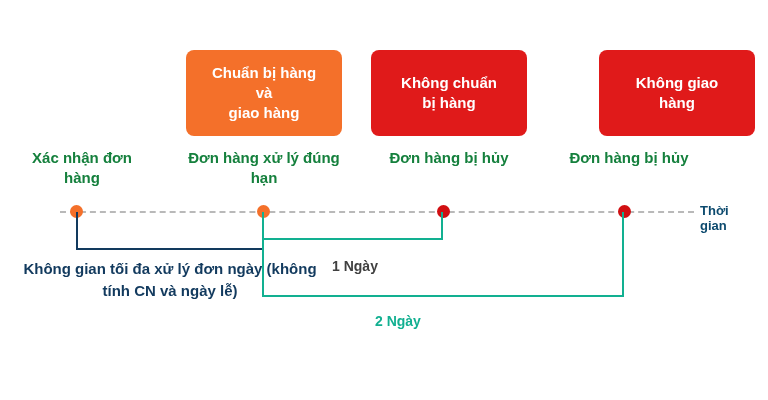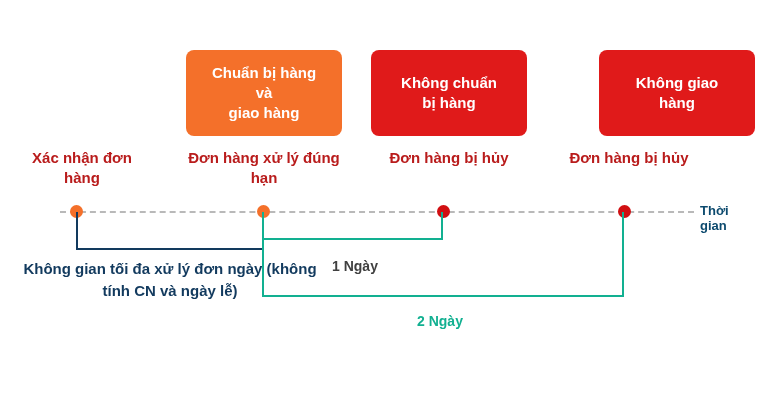--- a/index.html
+++ b/index.html
@@ -42,21 +42,21 @@
   #box-noprep   { left: 371px; top: 50px;  width: 156px; height: 86px; }
   #box-nodeliver{ left: 551px; top: 50px;  width: 156px; height: 86px; margin-left: 48px; }
 
   
   .milestone-label {
     position: absolute;
     text-align: center;
     font-weight: bold;
     font-size: 15px;
     line-height: 1.35;
-    color: #b91c1c;
+    color: #15803d;
   }
   #label-confirm { left: 22px;  top: 148px; width: 120px; }
   #label-ontime  { left: 186px; top: 148px; width: 156px; }
   #label-cancel1 { left: 371px; top: 148px; width: 156px; }
   #label-cancel2 { left: 551px; top: 148px; width: 156px; }
 
   
   #timeline {
     position: absolute;
     left: 60px;
@@ -130,21 +130,21 @@
 
   
   #teal2-left  { left: 262px; top: 212px; width: 2px;   height: 85px; }
   #teal2-bot   { left: 262px; top: 295px; width: 362px; height: 2px; }
   #teal2-right { left: 622px; top: 212px; width: 2px;   height: 85px; }
   #teal2-text {
     position: absolute;
     left: 375px;
     top: 313px;
     width: 130px;
-    text-align: center;
+    text-align: left;
     font-size: 14px;
     font-weight: bold;
     color: #12b091;
   }
 </style>
 </head>
 <body>
 
 <div id="stage">
 

